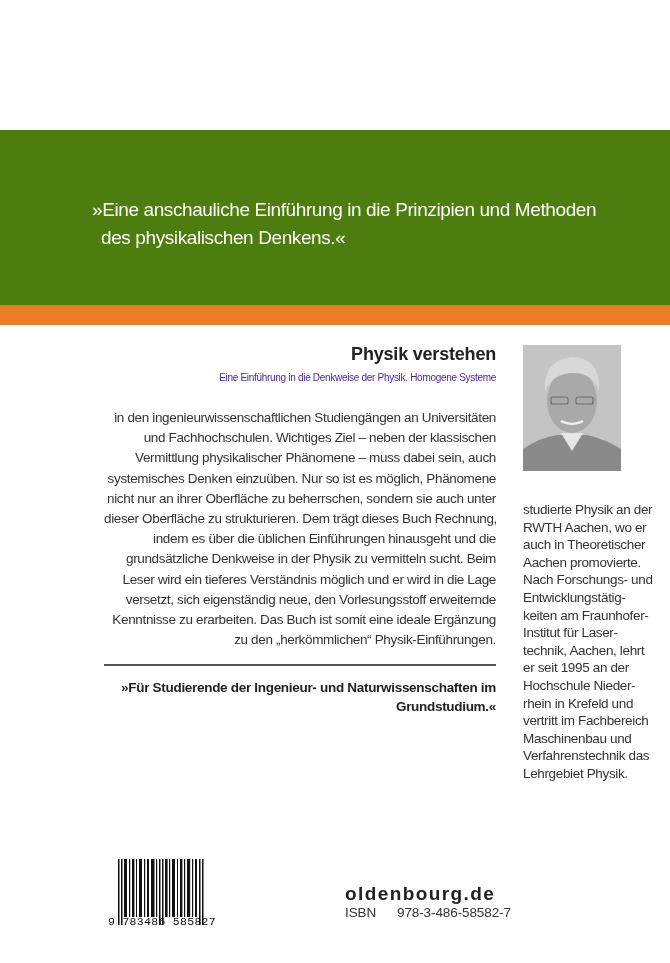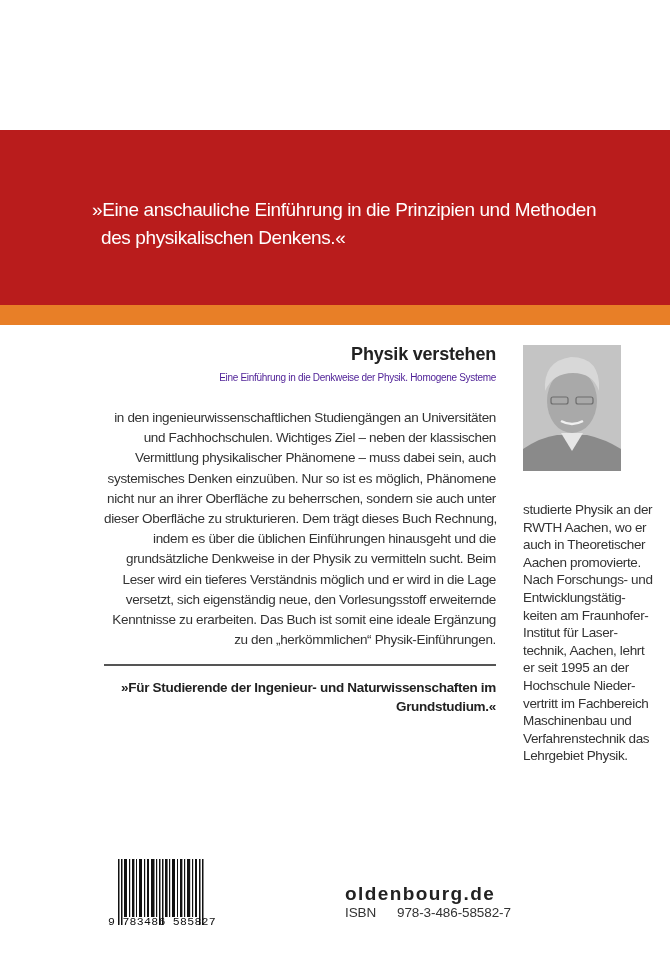--- a/index.html
+++ b/index.html
@@ -4,21 +4,21 @@
 <style>
   html, body { margin: 0; padding: 0; }
   body {
     width: 670px; height: 963px; position: relative; overflow: hidden;
     background: #ffffff;
     font-family: "Liberation Sans", sans-serif;
     color: #2a2a2a;
   }
   .blue-band {
     position: absolute; left: 0; top: 130px; width: 670px; height: 175px;
-    background: #b91c1c;
+    background: #4d7c0f;
   }
   .orange-band {
     position: absolute; left: 0; top: 305px; width: 670px; height: 20px;
     background: #e87f27;
   }
   .band-quote {
     position: absolute; left: 92px; top: 66px; width: 560px;
     color: #ffffff; font-size: 19px; line-height: 28px;
     letter-spacing: -0.4px;
   }
@@ -105,20 +105,21 @@
     <span>RWTH Aachen, wo er</span>
     <span>auch in Theoretischer</span>
     <span>Aachen promovierte.</span>
     <span>Nach Forschungs- und</span>
     <span>Entwicklungstätig-</span>
     <span>keiten am Fraunhofer-</span>
     <span>Institut für Laser-</span>
     <span>technik, Aachen, lehrt</span>
     <span>er seit 1995 an der</span>
     <span>Hochschule Nieder-</span>
+    <span>rhein in Krefeld und</span>
     <span>vertritt im Fachbereich</span>
     <span>Maschinenbau und</span>
     <span>Verfahrenstechnik das</span>
     <span>Lehrgebiet Physik.</span>
   </div>
 </div>
 
 <div class="barcode">
   <svg width="105" height="70" viewBox="0 0 105 70">
     <g fill="#111">

